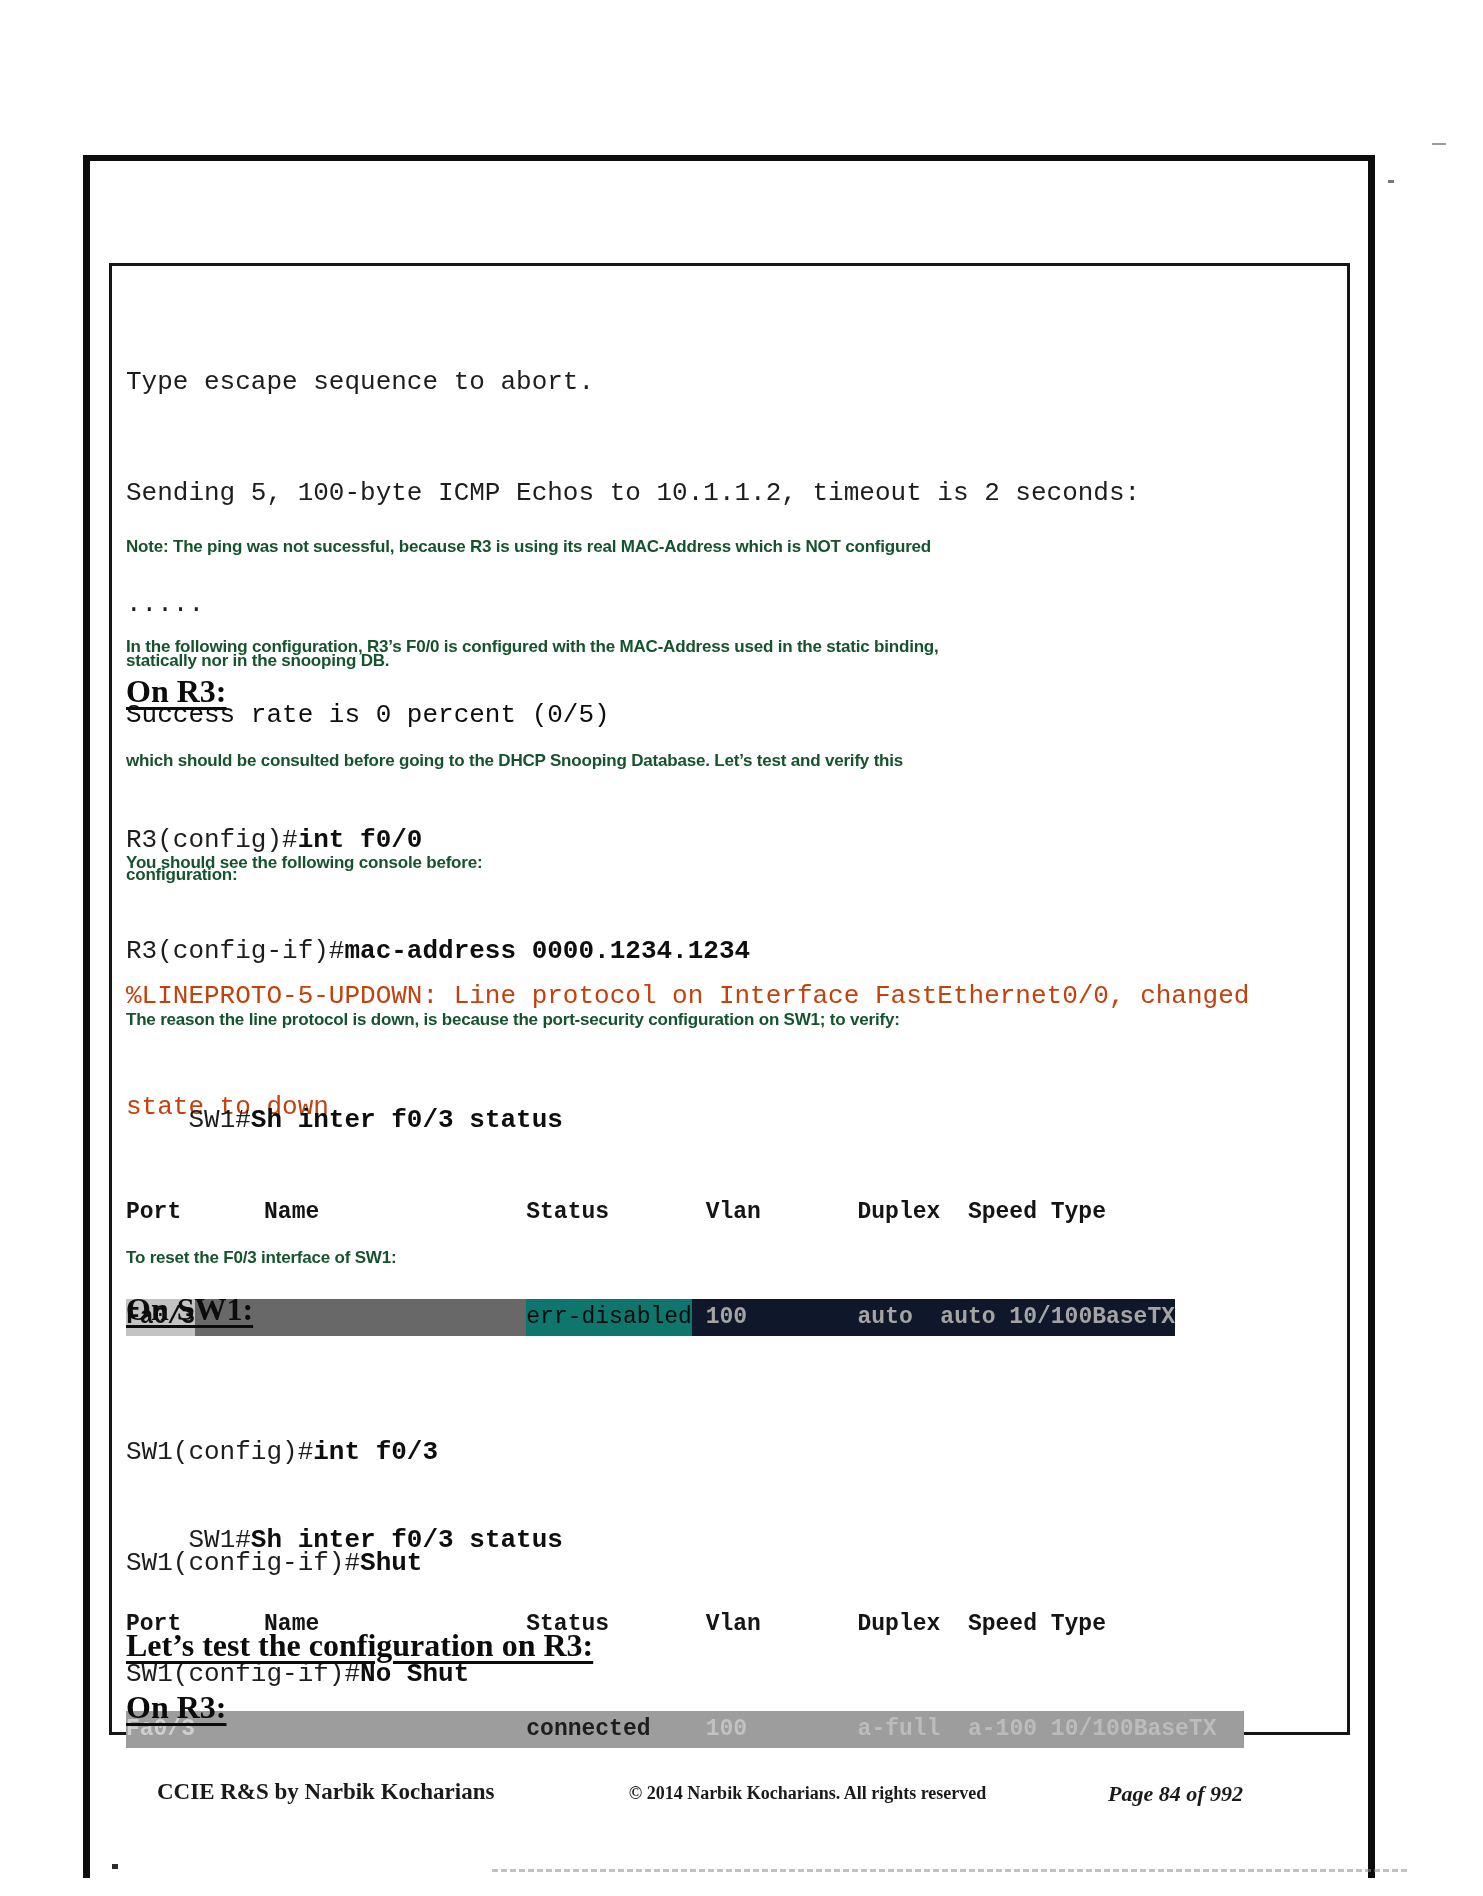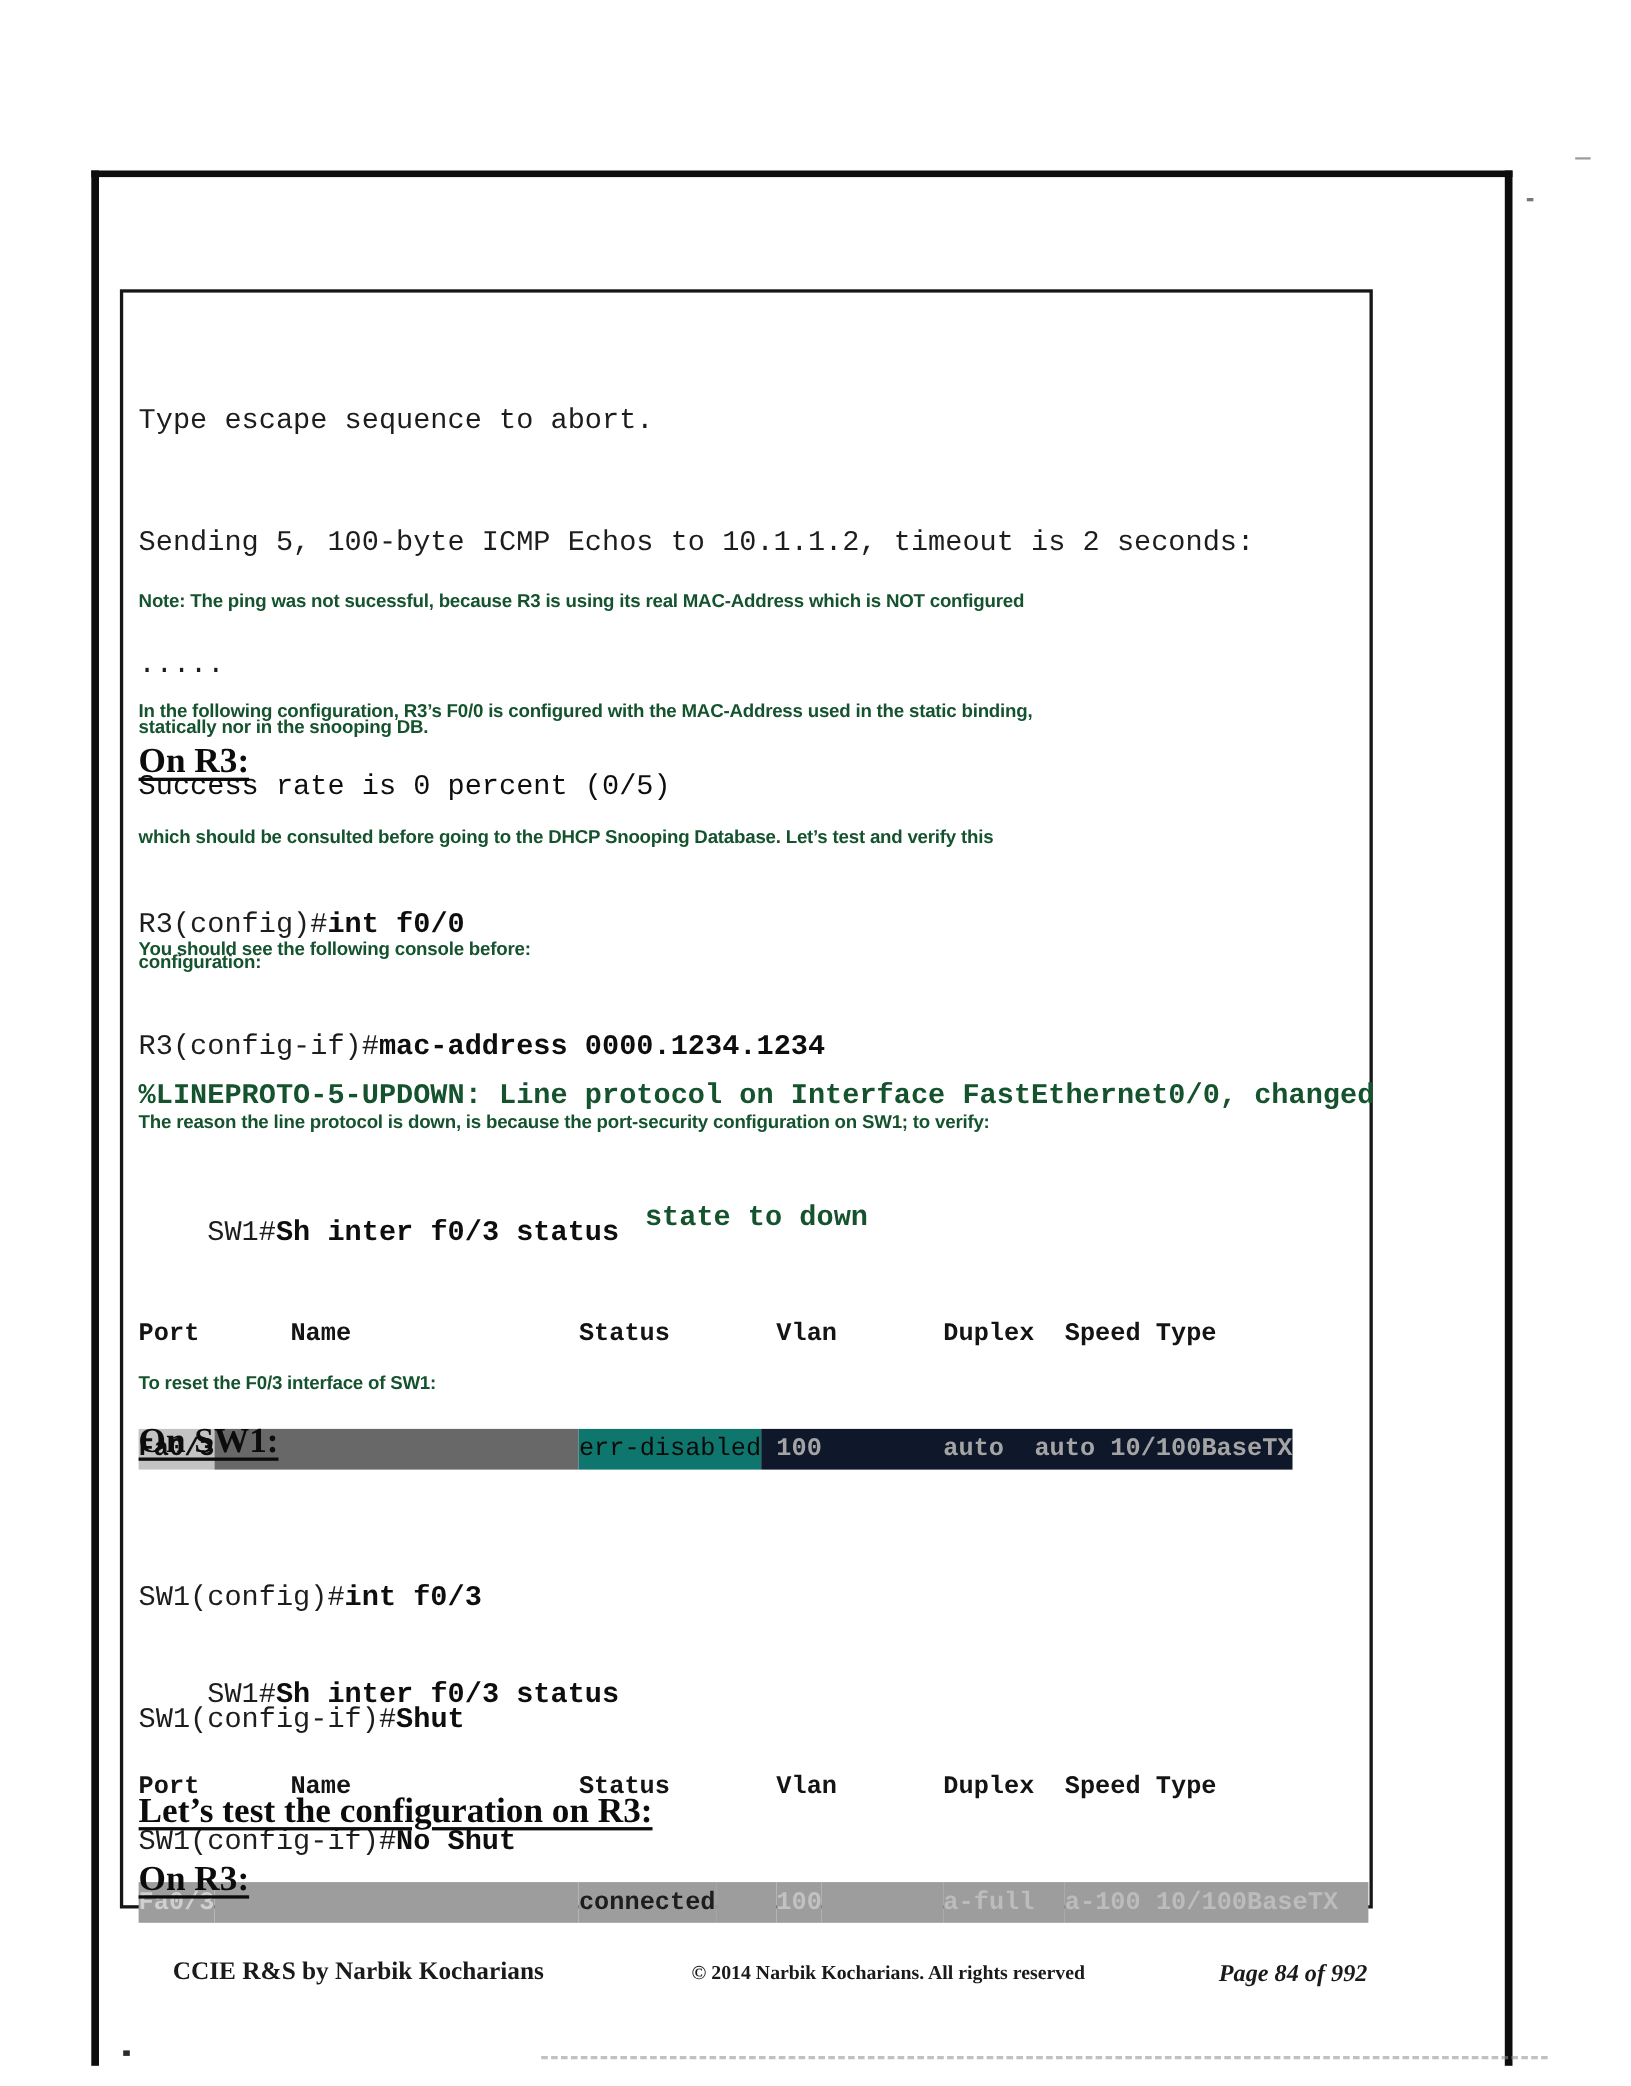--- a/index.html
+++ b/index.html
@@ -8,21 +8,21 @@
     font-family:"Liberation Sans",sans-serif;color:#151515;
   }
   
   .page-border{
     position:absolute;left:83px;top:155px;width:1292px;height:1723px;
     border-top:6px solid #0d0d0d;border-left:7px solid #0d0d0d;border-right:7px solid #0d0d0d;
     box-sizing:border-box;background:transparent;
   }
   
   .content-box{
-    position:absolute;left:109px;top:263px;width:1139px;height:1472px;
+    position:absolute;left:109px;top:263px;width:1241px;height:1472px;
     border:3px solid #161616;box-sizing:border-box;background:#ffffff;
   }
   .blk{position:absolute;left:14px;white-space:pre;}
   .mono{
     font-family:"Liberation Mono","DejaVu Sans Mono",monospace;
     font-size:26px;line-height:37px;color:#1d1d1d;font-weight:400;
   }
   .mono b,.mono .cmd{font-weight:700;color:#0e0e0e;}
   .sansb{
     font-family:"Liberation Sans",sans-serif;font-weight:700;
@@ -105,21 +105,21 @@
 
   <div class="blk heading" style="top:404px;">On R3:</div>
 
   <div class="blk mono" style="top:482px;">
     <div><span>R3(config)#</span><span class="cmd">int f0/0</span></div>
     <div><span>R3(config-if)#</span><span class="cmd">mac-address 0000.1234.1234</span></div>
   </div>
 
   <div class="blk sansb" style="top:578px;">You should see the following console before:</div>
 
-  <div class="blk mono" style="top:638px;font-weight:700;color:#14532d;text-align:center;">
+  <div class="blk mono" style="top:638px;font-weight:400;color:#c2410c;">
     <div>%LINEPROTO-5-UPDOWN: Line protocol on Interface FastEthernet0/0, changed</div>
     <div>state to down</div>
   </div>
 
   <div class="blk sansb" style="top:735px;">The reason the line protocol is down, is because the port-security configuration on SW1; to verify:</div>
 
   <div class="blk mono" style="top:799px;">
     <span>SW1#</span><span class="cmd">Sh inter f0/3 status</span>
   </div>
 

